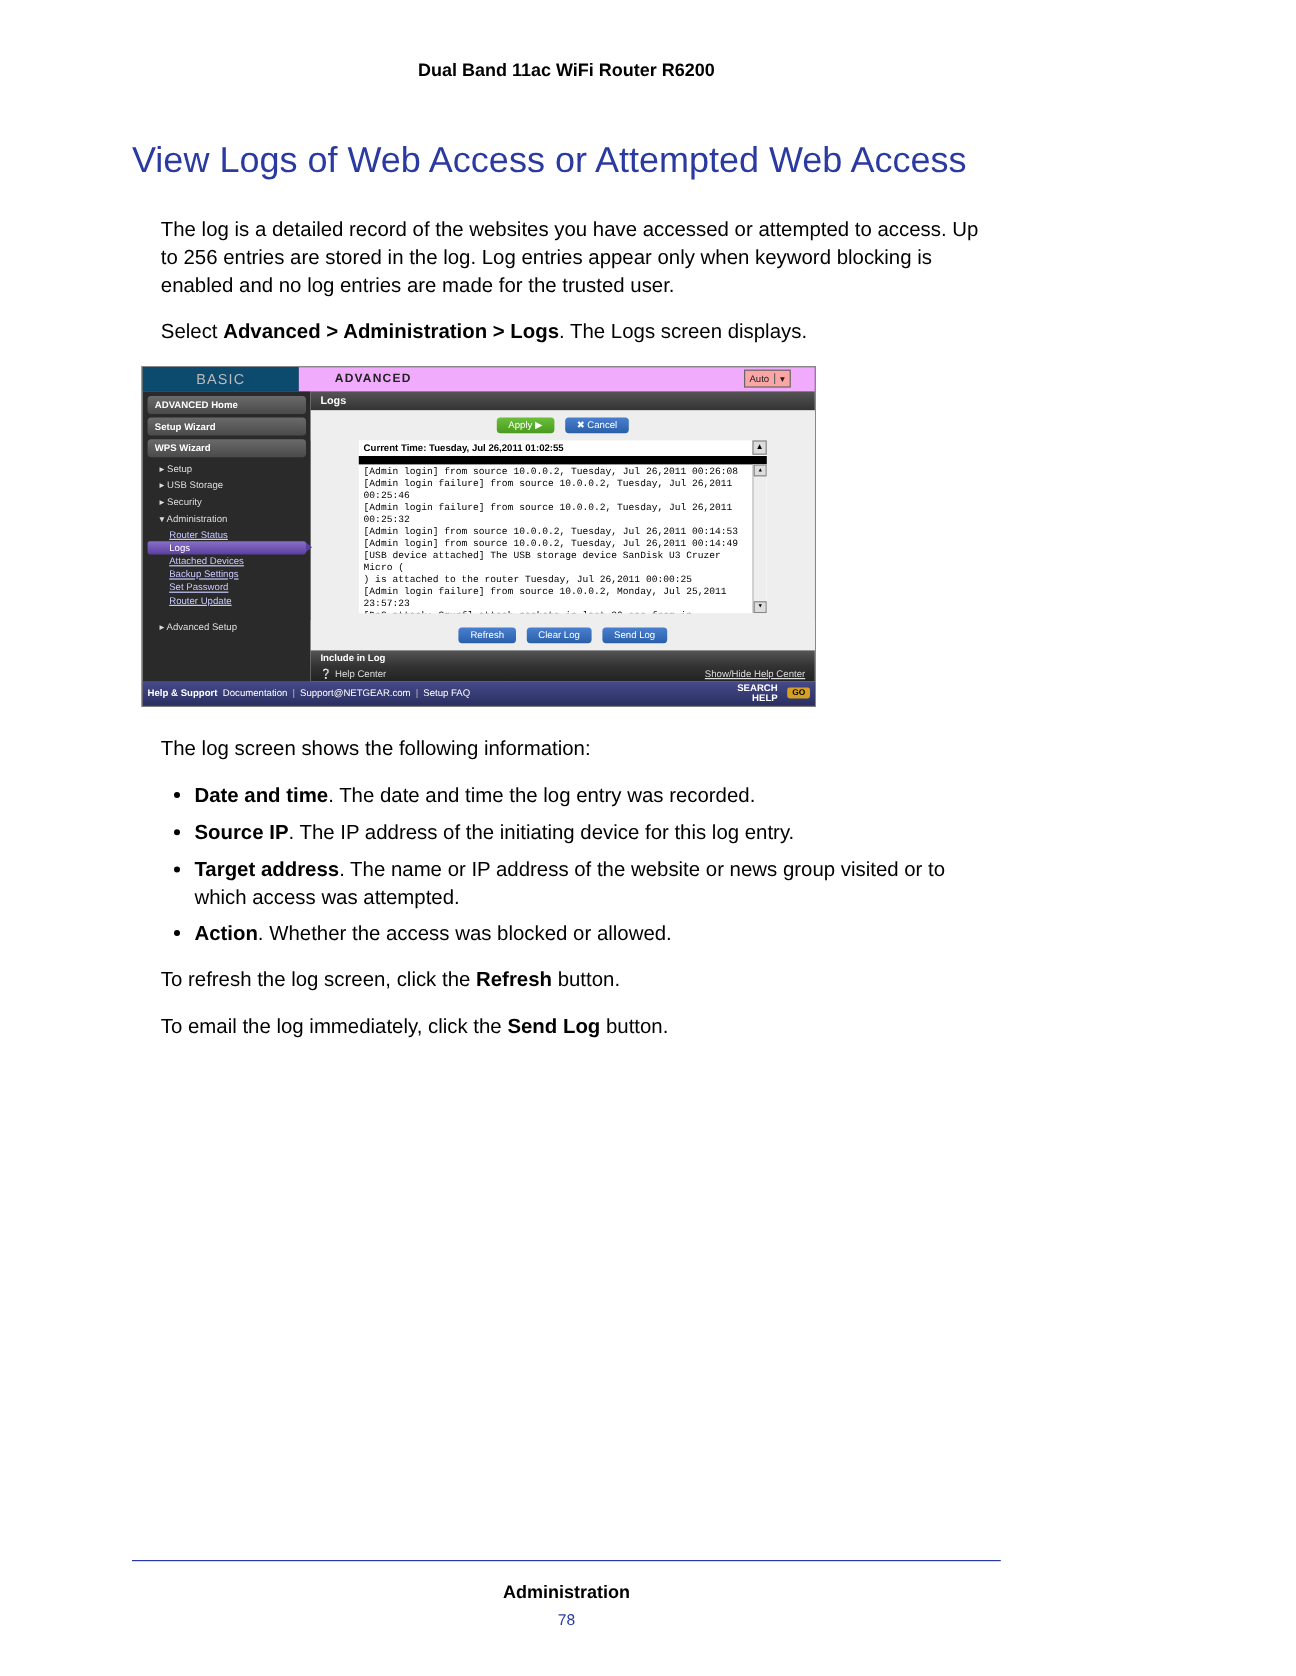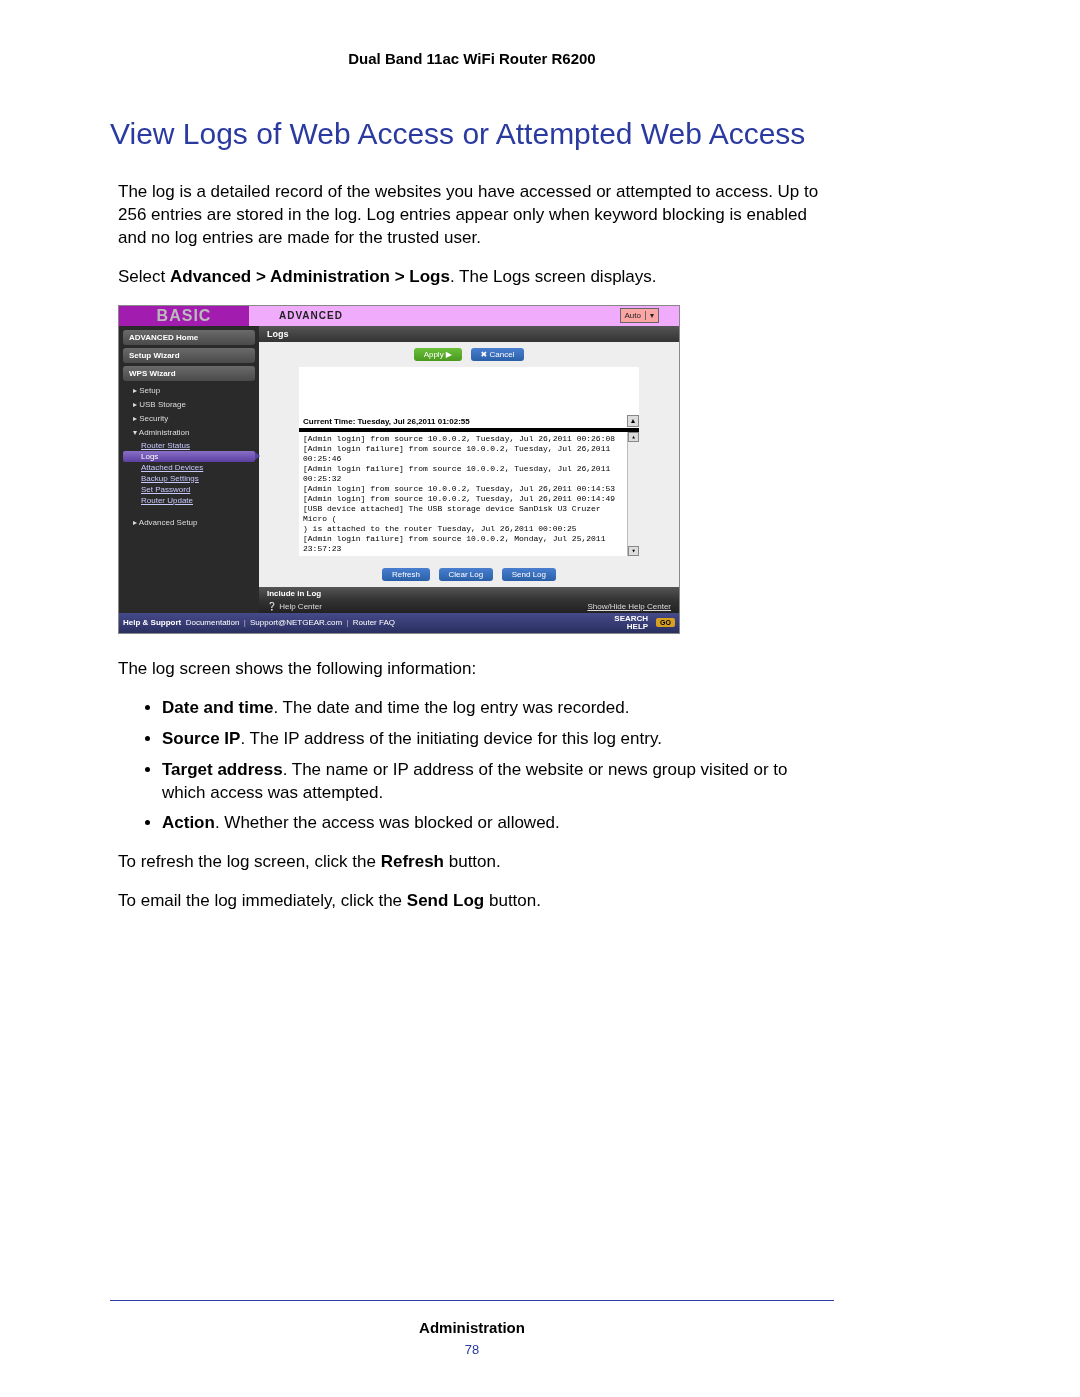--- a/index.html
+++ b/index.html
@@ -26,21 +26,21 @@
   h1.section-title {
     font-family: "Segoe UI", Arial, sans-serif;
     font-weight: 400;
     color: #2b3aa0;
     font-size: 30px;
     margin: 0 0 30px 0;
   }
   p.body {
     font-size: 17px;
     line-height: 1.35;
-    margin: 0 0 16px 8px;
+    margin: 0 0 16px 24px;
   }
   p.body .b { font-weight: bold; }
   ul.bullets {
     margin: 0 0 16px 24px;
     padding: 0 0 0 28px;
   }
   ul.bullets li {
     font-size: 17px;
     line-height: 1.35;
     margin-bottom: 8px;
@@ -58,24 +58,24 @@
     background: #2a2a2a;
     position: relative;
   }
   .fig .tabs {
     display: flex;
     height: 20px;
     position: relative;
   }
   .fig .tab-basic {
     width: 130px;
-    background: #a21caf;
+    background: #0c4a6e;
     color: #bbb;
-    font-size: 16px;
-    font-weight: bold;
+    font-size: 12px;
+    font-weight: normal;
     display: flex;
     align-items: center;
     justify-content: center;
     letter-spacing: 1px;
   }
   .fig .tab-adv {
     flex: 1;
     background: #f0abfc;
     color: #222;
     font-size: 10px;
@@ -167,23 +167,22 @@
   }
   .btn.green { background: linear-gradient(#6bbf3a,#4a9a1f); }
   .btn.blue { background: linear-gradient(#4a7fd0,#2a5fa8); }
   .panel-inner {
     margin: 0 40px 6px 40px;
     background: #fff;
   }
   .cur-time {
     font-size:8px; font-weight:bold; color:#000;
     padding: 2px 4px 2px 4px;
-    border-bottom: 4px solid #000000;
-    position: relative;
-    margin-top: 48px;
+    border-bottom: 7px solid #000000;
+    position: relative;
   }
   .cur-time .scroll-up {
     position:absolute; right:0; top:0; width:10px; height:10px;
     background:#ddd; border:1px solid #888; font-size:7px; text-align:center; line-height:9px; color:#000;
   }
   .log-lines {
     font-family: "Courier New", monospace;
     font-size:8px;
     color:#000;
     line-height:1.25;
@@ -334,21 +333,21 @@
         </div>
       </div>
     </div>
     <div class="footer-bar">
       <span class="ftext">
         <b>Help &amp; Support</b>
         &nbsp;<span>Documentation</span>
         <span class="sep">|</span>
         <span>Support@NETGEAR.com</span>
         <span class="sep">|</span>
-        <span>Router FAQ</span>
+        <span>Setup FAQ</span>
       </span>
       <span style="display:flex;align-items:center">
         <span class="search">
           <span>SEARCH</span><br><span>HELP</span>
         </span>
         <span class="go">GO</span>
       </span>
     </div>
   </div>
 

